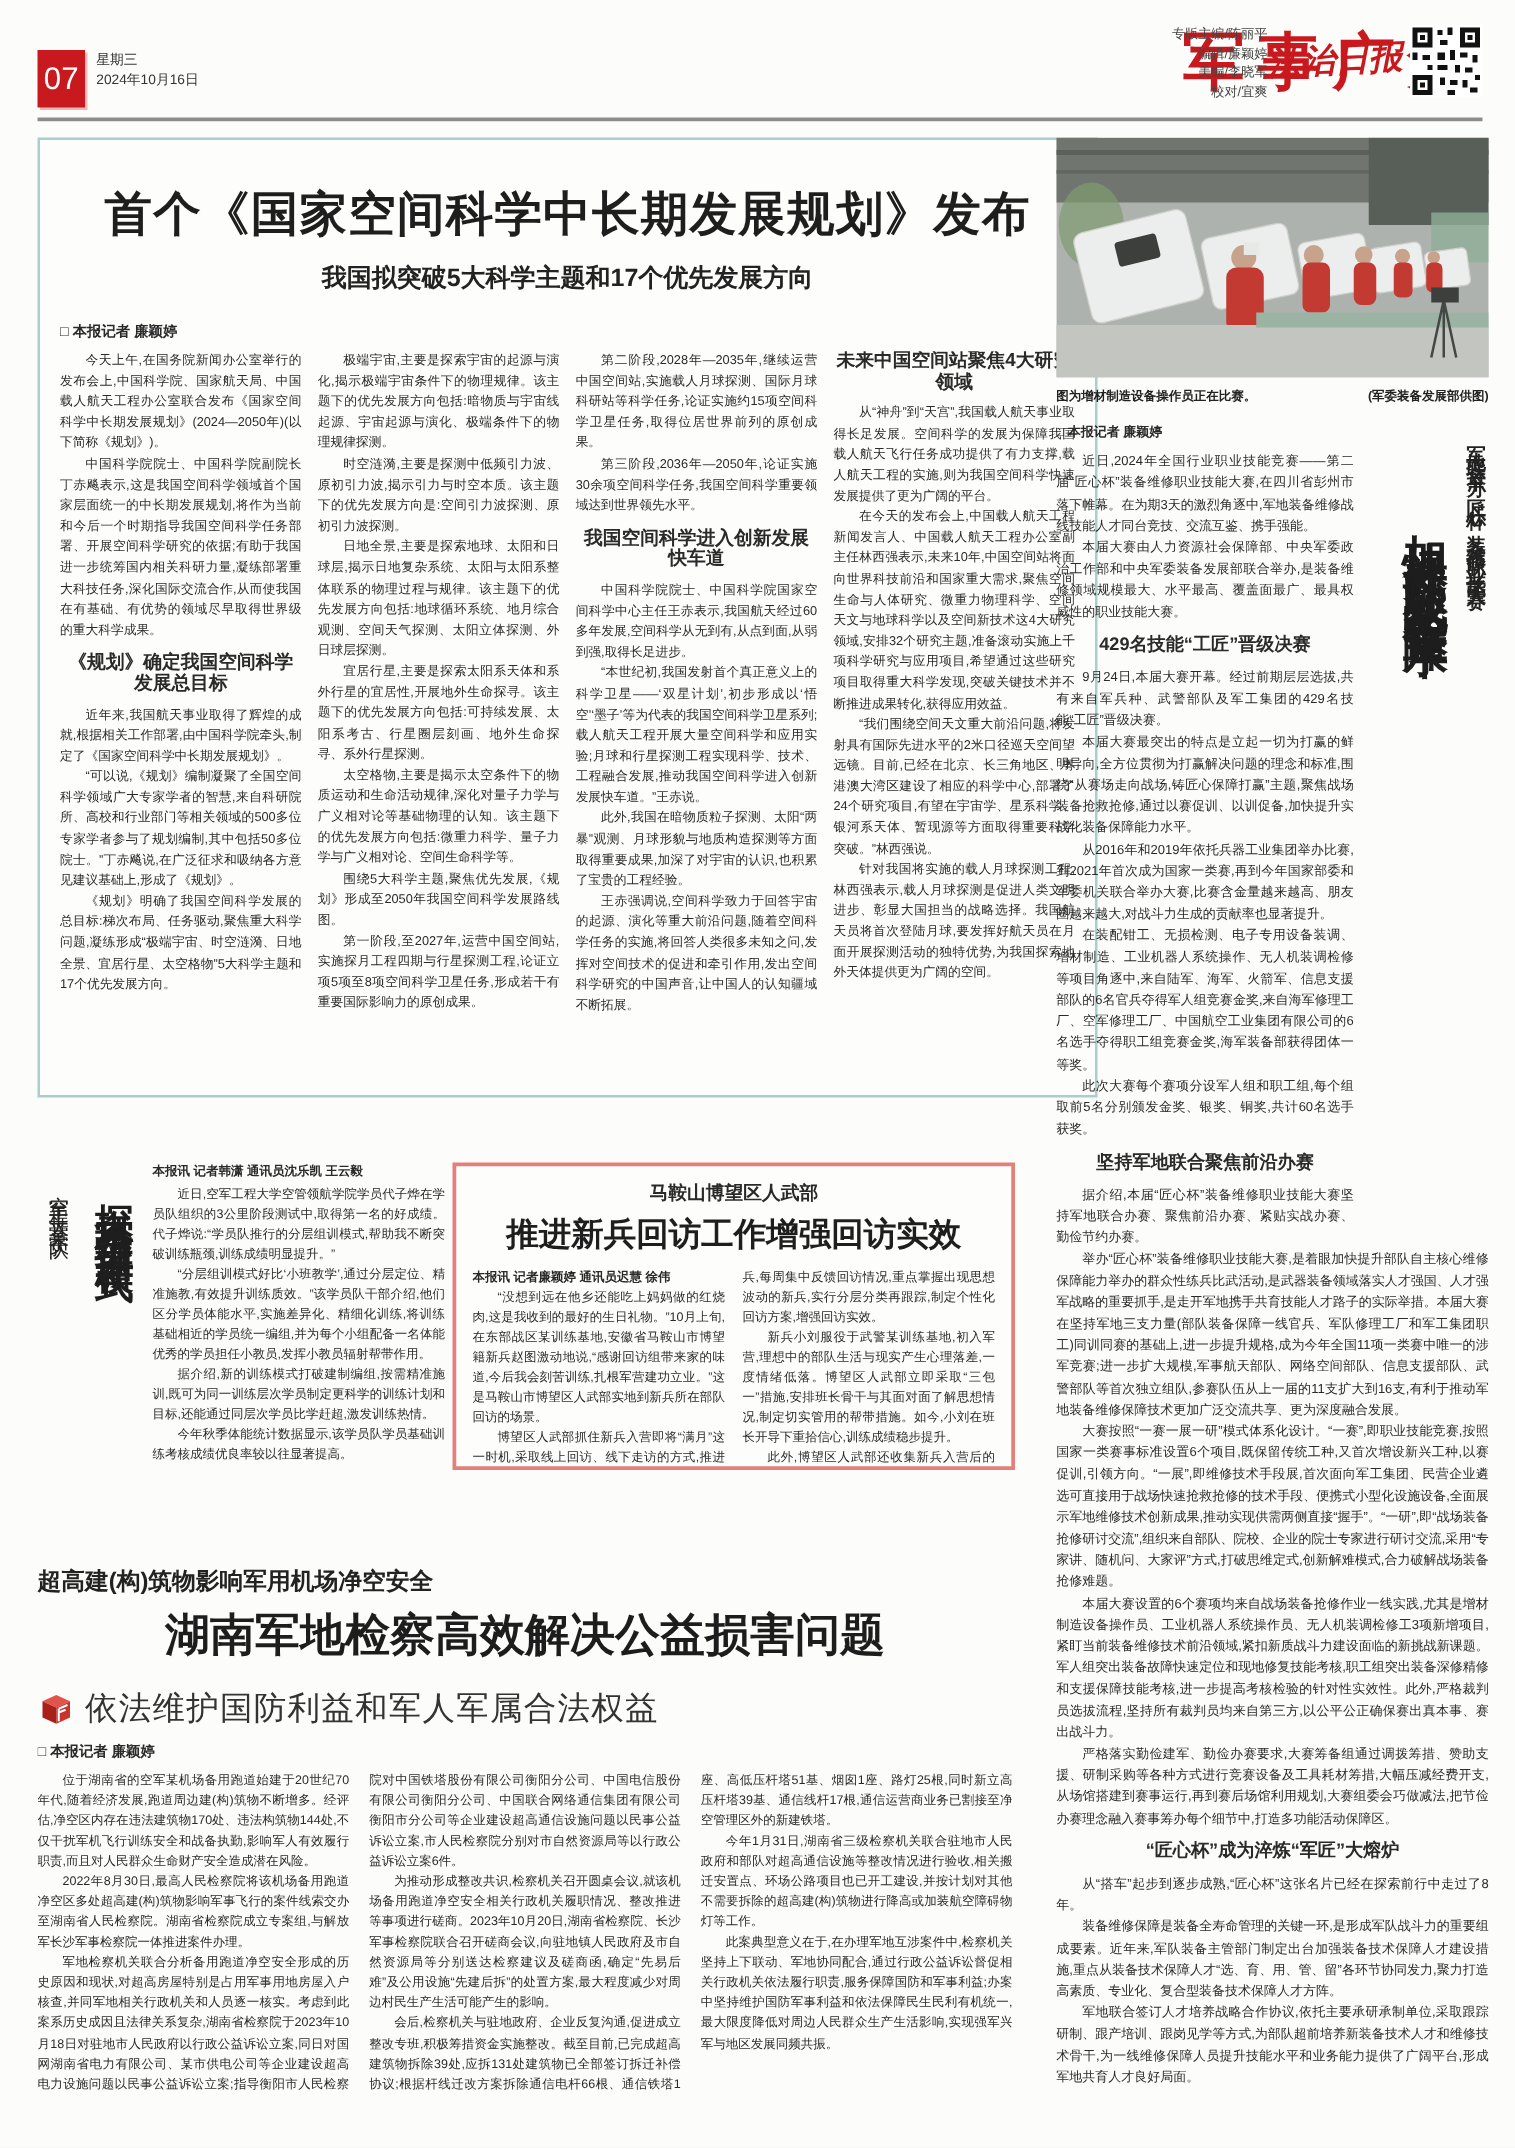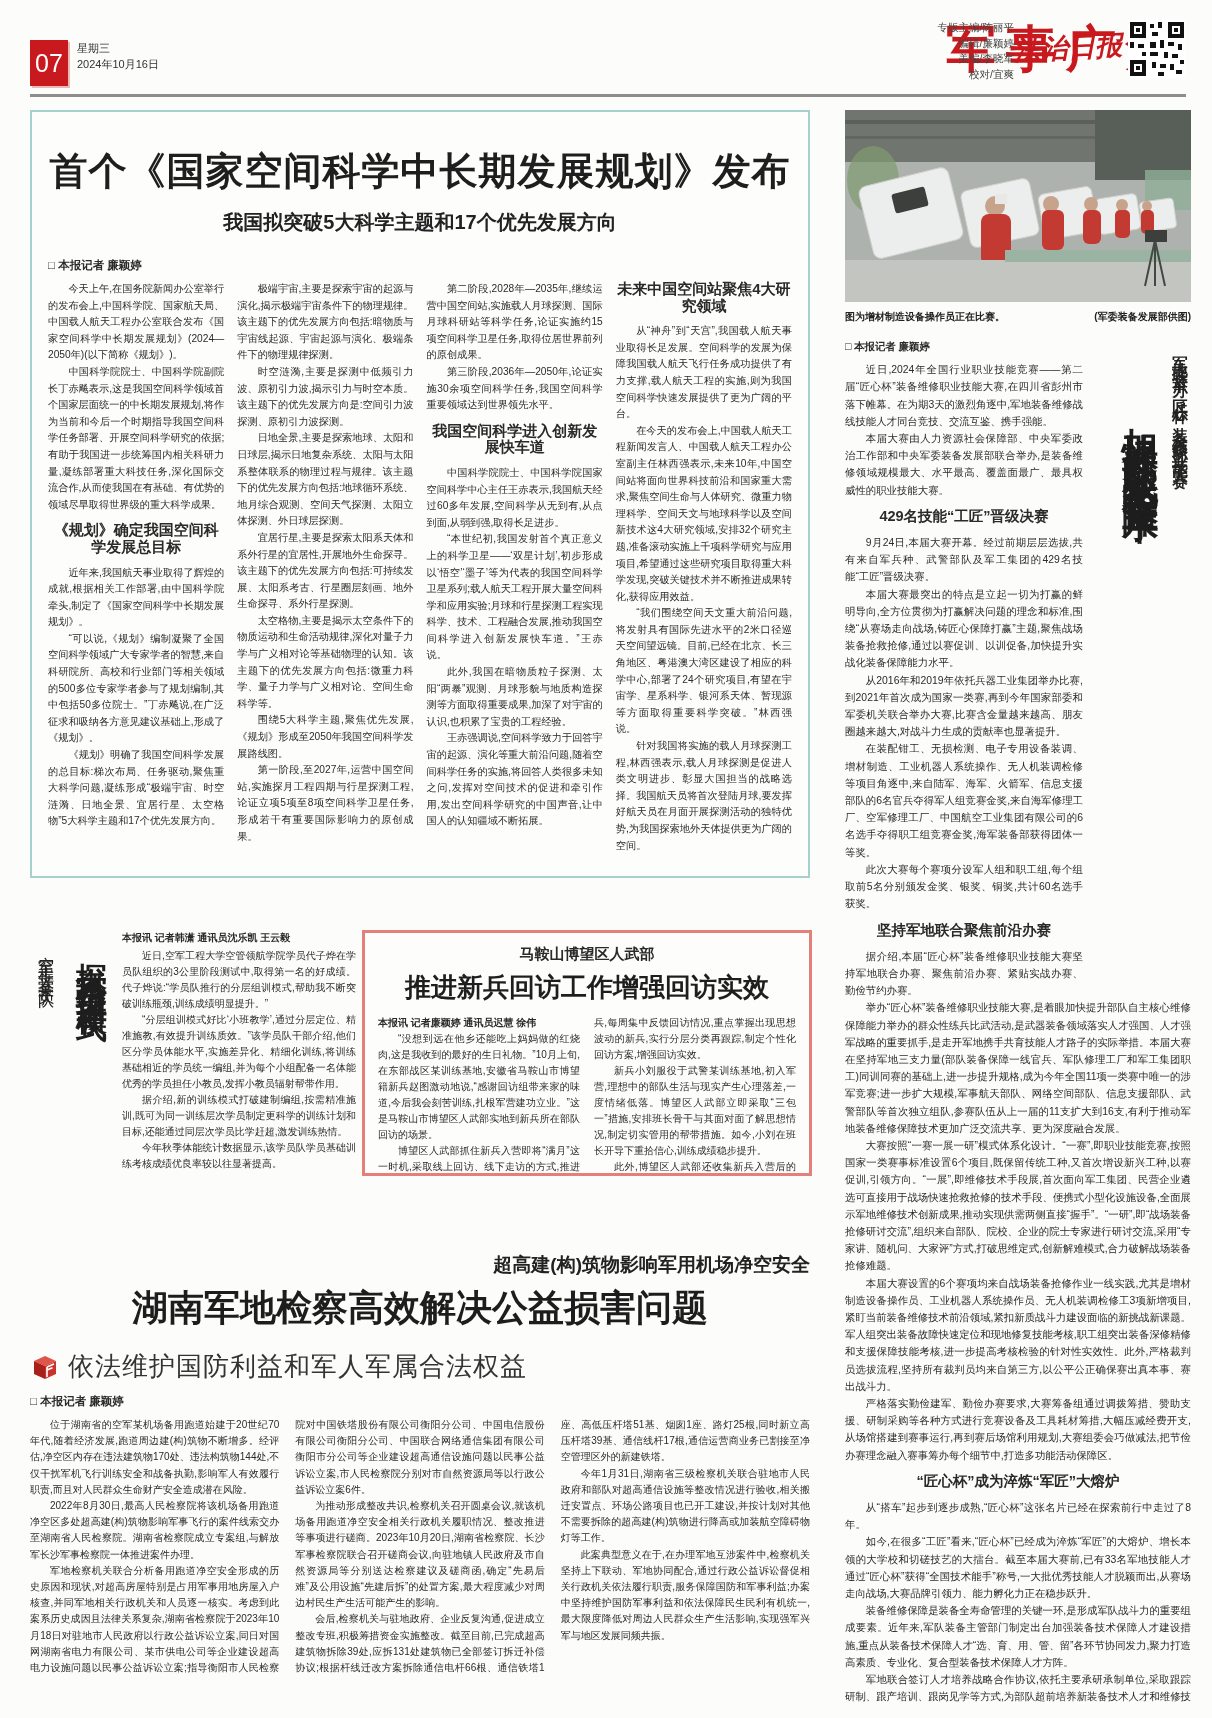--- a/index.html
+++ b/index.html
@@ -20,21 +20,21 @@
               font-style:italic; font-weight:bold; font-size:27px; color:#c8191e; transform:rotate(-3deg); }
   .qr { position:absolute; right:0; top:8px; width:58px; height:58px; }
   .hdr-rule { position:absolute; left:30px; right:26px; top:94px; height:3px; background:#8d8d8d; }
 
   
   .para { text-indent:2em; text-align:justify; }
   .sub-hed { text-align:center; font-weight:bold; }
   .byline-inline { font-weight:bold; }
 
   
-  .main-box { position:absolute; left:30px; top:110px; width:780px; height:768px;
+  .main-box { position:absolute; left:30px; top:110px; width:848px; height:768px;
               border:2px solid #a5d0cd; background:#fdfdfc; padding:6px 16px; overflow:hidden; }
   .main-hed { margin-top:28px; text-align:center; font-size:38px; font-weight:900; color:#1e1e1e; letter-spacing:1px; }
   .main-deck { margin-top:12px; text-align:center; font-size:20px; font-weight:bold; color:#222; }
   .main-byline { margin-top:22px; font-size:11.5px; font-weight:bold; }
   .main-body { margin-top:8px; height:574px; column-count:4; column-gap:13px;
                font-size:10.2px; line-height:16.6px; overflow:hidden; }
   .main-body .sub-hed { font-size:15px; margin:9px 0; }
 
   
   .train-art { position:absolute; left:30px; top:930px; width:326px; height:308px; display:flex; overflow:hidden; }
@@ -46,21 +46,21 @@
 
   
   .recruit-box { position:absolute; left:362px; top:930px; width:450px; height:246px;
                  border:3px solid #e28079; background:#fdfdfc; padding:8px 13px; overflow:hidden; }
   .r-kicker { text-align:center; font-size:15px; font-weight:bold; margin-top:4px; }
   .r-hed { text-align:center; font-size:26px; font-weight:900; margin:6px 0 10px; color:#1e1e1e; }
   .r-body { column-count:2; column-gap:14px; height:218px; font-size:10px; line-height:16px; overflow:hidden; }
 
   
   .hunan-art { position:absolute; left:30px; top:1252px; width:780px; height:452px; overflow:hidden; }
-  .h-kicker { text-align:right; font-size:19px; font-weight:bold; color:#222; }
+  .h-kicker { text-align:left; font-size:19px; font-weight:bold; color:#222; }
   .h-hed { text-align:center; font-size:36px; font-weight:900; color:#1d1d1d; margin-top:6px; }
   .h-tagrow { display:flex; align-items:center; gap:8px; margin-top:16px; }
   .h-tag { font-size:26px; color:#333; letter-spacing:1px; }
   .h-byline { margin-top:10px; font-size:11.5px; font-weight:bold; }
   .h-body { margin-top:8px; column-count:3; column-gap:16px; height:288px;
             font-size:10px; line-height:16.2px; overflow:hidden; }
 
   
   .right-col { position:absolute; left:845px; top:110px; width:346px; height:1594px; overflow:hidden; }
   .photo { width:346px; height:192px; display:block; }
@@ -261,20 +261,19 @@
           <p class="para">在装配钳工、无损检测、电子专用设备装调、增材制造、工业机器人系统操作、无人机装调检修等项目角逐中,来自陆军、海军、火箭军、信息支援部队的6名官兵夺得军人组竞赛金奖,来自海军修理工厂、空军修理工厂、中国航空工业集团有限公司的6名选手夺得职工组竞赛金奖,海军装备部获得团体一等奖。</p>
           <p class="para">此次大赛每个赛项分设军人组和职工组,每个组取前5名分别颁发金奖、银奖、铜奖,共计60名选手获奖。</p>
           <h3 class="sub-hed">坚持军地联合聚焦前沿办赛</h3>
           <p class="para">据介绍,本届“匠心杯”装备维修职业技能大赛坚持军地联合办赛、聚焦前沿办赛、紧贴实战办赛、勤俭节约办赛。</p>
           <p class="para">举办“匠心杯”装备维修职业技能大赛,是着眼加快提升部队自主核心维修保障能力举办的群众性练兵比武活动,是武器装备领域落实人才强国、人才强军战略的重要抓手,是走开军地携手共育技能人才路子的实际举措。本届大赛在坚持军地三支力量(部队装备保障一线官兵、军队修理工厂和军工集团职工)同训同赛的基础上,进一步提升规格,成为今年全国11项一类赛中唯一的涉军竞赛;进一步扩大规模,军事航天部队、网络空间部队、信息支援部队、武警部队等首次独立组队,参赛队伍从上一届的11支扩大到16支,有利于推动军地装备维修保障技术更加广泛交流共享、更为深度融合发展。</p>
           <p class="para">大赛按照“一赛一展一研”模式体系化设计。“一赛”,即职业技能竞赛,按照国家一类赛事标准设置6个项目,既保留传统工种,又首次增设新兴工种,以赛促训,引领方向。“一展”,即维修技术手段展,首次面向军工集团、民营企业遴选可直接用于战场快速抢救抢修的技术手段、便携式小型化设施设备,全面展示军地维修技术创新成果,推动实现供需两侧直接“握手”。“一研”,即“战场装备抢修研讨交流”,组织来自部队、院校、企业的院士专家进行研讨交流,采用“专家讲、随机问、大家评”方式,打破思维定式,创新解难模式,合力破解战场装备抢修难题。</p>
           <p class="para">本届大赛设置的6个赛项均来自战场装备抢修作业一线实践,尤其是增材制造设备操作员、工业机器人系统操作员、无人机装调检修工3项新增项目,紧盯当前装备维修技术前沿领域,紧扣新质战斗力建设面临的新挑战新课题。军人组突出装备故障快速定位和现地修复技能考核,职工组突出装备深修精修和支援保障技能考核,进一步提高考核检验的针对性实效性。此外,严格裁判员选拔流程,坚持所有裁判员均来自第三方,以公平公正确保赛出真本事、赛出战斗力。</p>
           <p class="para">严格落实勤俭建军、勤俭办赛要求,大赛筹备组通过调拨筹措、赞助支援、研制采购等各种方式进行竞赛设备及工具耗材筹措,大幅压减经费开支,从场馆搭建到赛事运行,再到赛后场馆利用规划,大赛组委会巧做减法,把节俭办赛理念融入赛事筹办每个细节中,打造多功能活动保障区。</p>
           <h3 class="sub-hed">“匠心杯”成为淬炼“军匠”大熔炉</h3>
           <p class="para">从“搭车”起步到逐步成熟,“匠心杯”这张名片已经在探索前行中走过了8年。</p>
-          <p class="para">如今,在很多“工匠”看来,“匠心杯”已经成为淬炼“军匠”的大熔炉、增长本领的大学校和切磋技艺的大擂台。截至本届大赛前,已有33名军地技能人才通过“匠心杯”获得“全国技术能手”称号,一大批优秀技能人才脱颖而出,从赛场走向战场,大赛品牌引领力、能力孵化力正在稳步跃升。</p>
           <p class="para">装备维修保障是装备全寿命管理的关键一环,是形成军队战斗力的重要组成要素。近年来,军队装备主管部门制定出台加强装备技术保障人才建设措施,重点从装备技术保障人才“选、育、用、管、留”各环节协同发力,聚力打造高素质、专业化、复合型装备技术保障人才方阵。</p>
           <p class="para">军地联合签订人才培养战略合作协议,依托主要承研承制单位,采取跟踪研制、跟产培训、跟岗见学等方式,为部队超前培养新装备技术人才和维修技术骨干,为一线维修保障人员提升技能水平和业务能力提供了广阔平台,形成军地共育人才良好局面。</p>
         </div>
     </div>
   </div>
 
 </div>
 
 </body></html>

